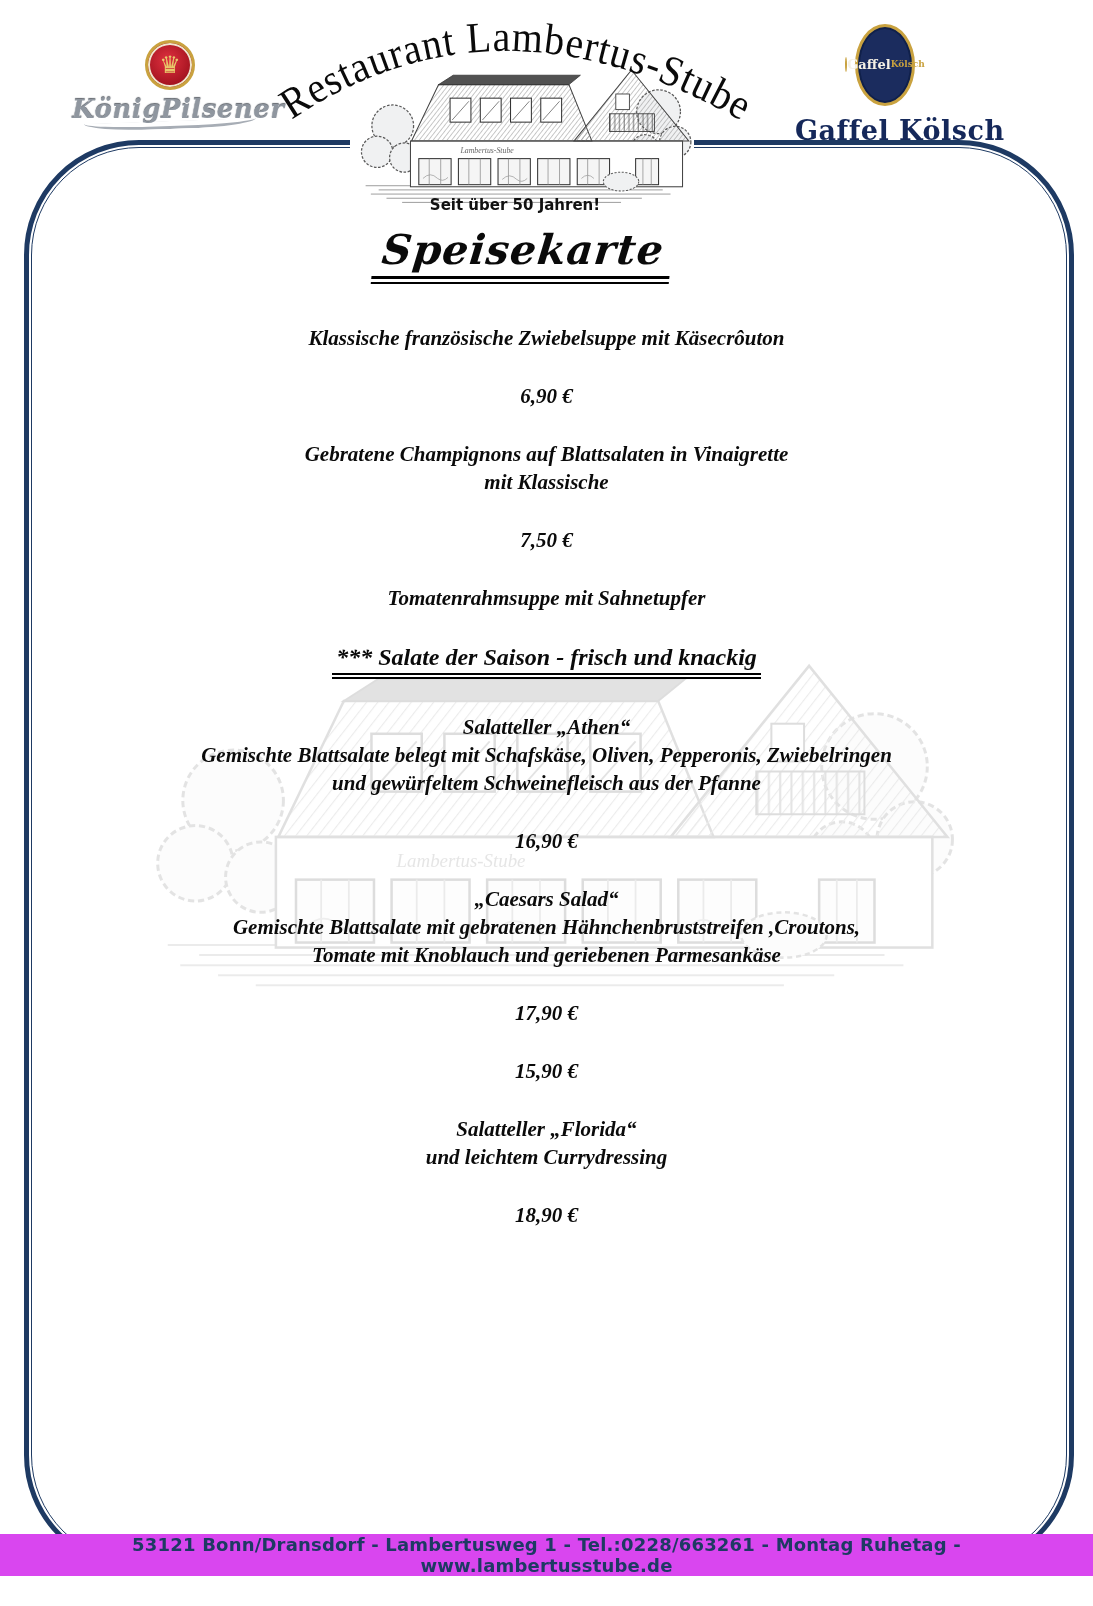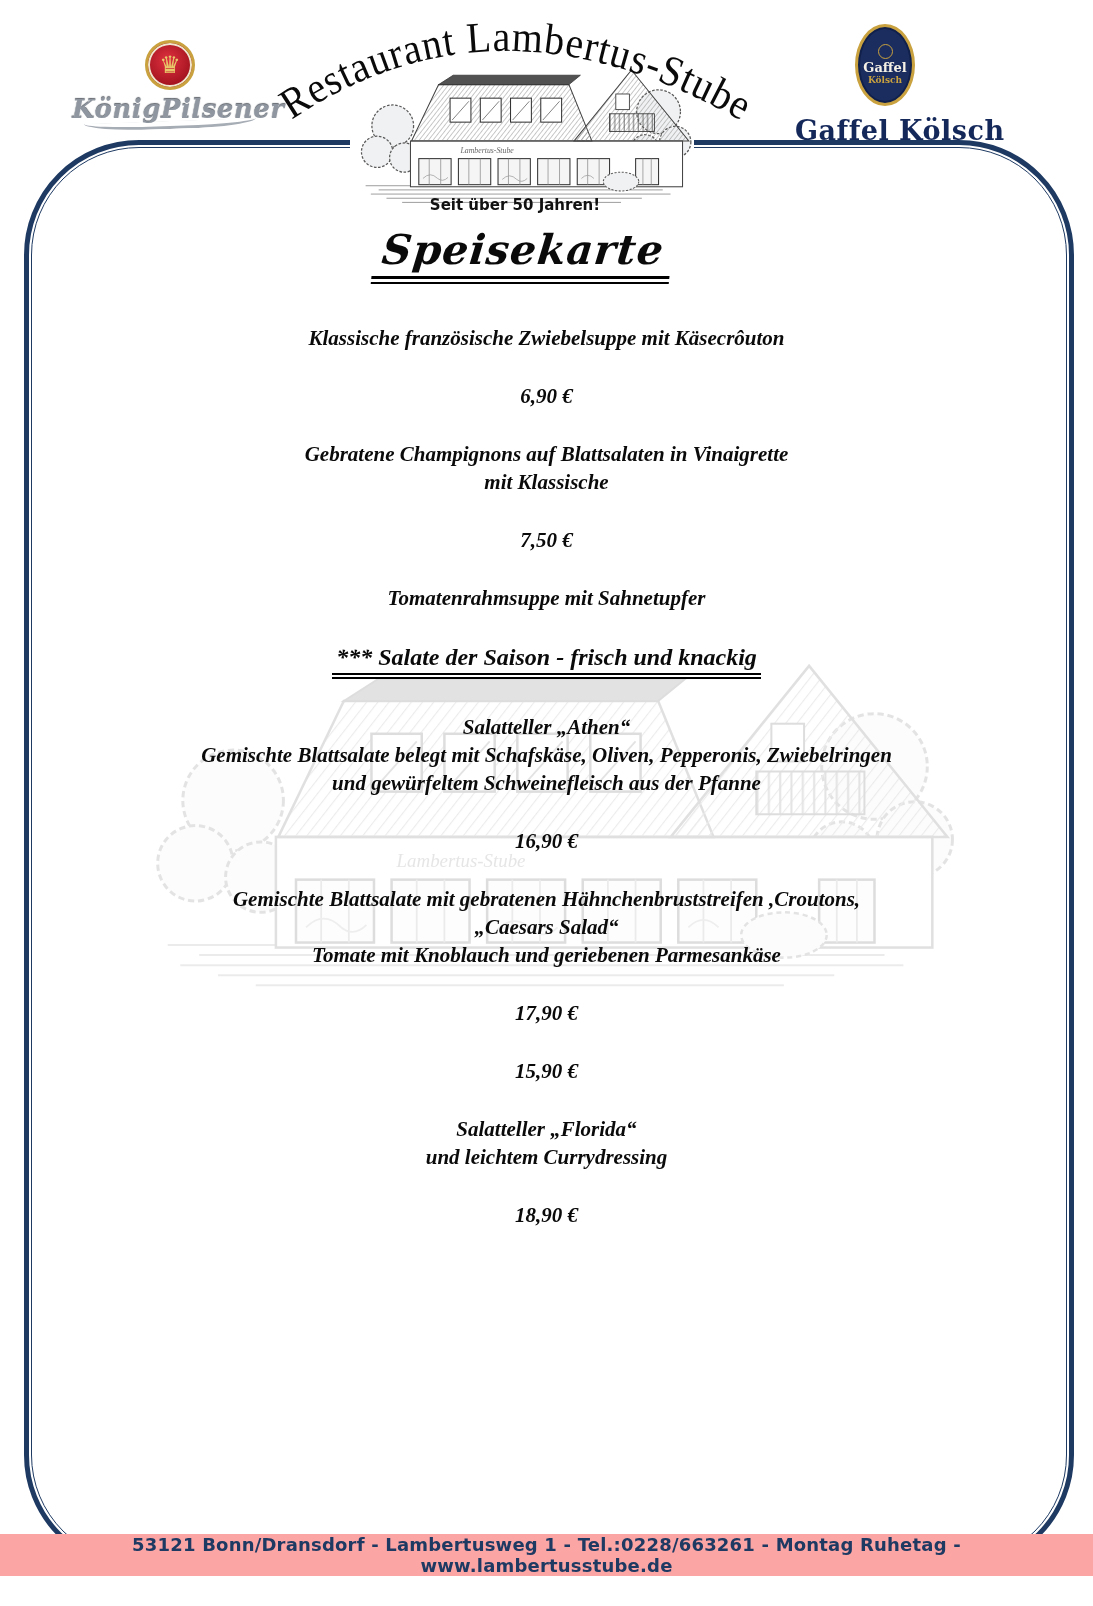--- a/index.html
+++ b/index.html
@@ -31,21 +31,21 @@
   .kp-script{margin-top:4px;font-family:"DejaVu Serif",serif;font-style:italic;font-weight:700;
     font-size:26px;color:#8f969f;letter-spacing:0.5px;
     text-shadow:0 1px 0 #ffffff,0 -1px 1px #62676e;white-space:nowrap;}
   .kp-swoosh{width:172px;height:5px;margin:-3px auto 0;border-bottom:3px solid #a7adb5;
     border-radius:0 0 90px 90px/0 0 10px 10px;transform:rotate(-2deg);}
 
   
   .gaffel{position:absolute;left:795px;top:24px;width:180px;text-align:center;z-index:5;}
   .gf-badge{width:54px;height:76px;border-radius:50%;margin:0 auto;background:#1b2c5e;
     border:3px solid #c9a23f;box-shadow:inset 0 0 0 2px #10204a;
-    display:flex;flex-direction:column;align-items:center;justify-content:center;}
+    display:flex;flex-direction:row;align-items:center;justify-content:center;}
   .gf-emblem{width:13px;height:13px;border-radius:50%;border:1.5px solid #c9a23f;margin-bottom:2px;}
   .gf-badge-name{color:#f5f1e6;font-family:"DejaVu Serif",serif;font-weight:700;font-size:13px;line-height:1.1;}
   .gf-badge-sub{color:#c9a23f;font-family:"DejaVu Serif",serif;font-weight:700;font-size:9px;line-height:1.1;}
   .gf-wordmark{margin-top:9px;font-family:"DejaVu Serif",serif;font-weight:700;font-size:27px;
     color:#15285a;letter-spacing:0.5px;white-space:nowrap;}
 
   
   .tagline{position:absolute;top:196px;left:0;width:1030px;text-align:center;z-index:5;
     font-family:"DejaVu Sans",sans-serif;font-weight:700;font-size:15px;color:#111;}
   .menu-title-wrap{position:absolute;top:226px;left:0;width:1046px;text-align:center;z-index:5;}
@@ -60,21 +60,21 @@
   .section-heading{line-height:30px;margin-bottom:30px;font-size:24px;}
   .heading-text{display:inline-block;position:relative;padding:0 4px 1px;border-bottom:2.5px solid #000;}
   .heading-text.u-double::after{content:'';position:absolute;left:0;right:0;bottom:-6px;border-bottom:2px solid #000;}
   .block{margin-bottom:30px;}
   .item-line{line-height:28px;}
   .item-price{line-height:28px;}
   .extra-gap{margin-top:38px;}
 
   
   .footer{position:absolute;top:1534px;left:0;width:100%;text-align:center;z-index:7;}
-  .footer span{display:inline-block;background:#fca5a5;padding:0 6px;
+  .footer span{display:inline-block;background:#d946ef;padding:0 6px;
     font-family:"DejaVu Sans",sans-serif;font-weight:700;font-size:18px;color:#1e3a63;letter-spacing:0.2px;}
 
   .hidden-defs{position:absolute;width:0;height:0;overflow:hidden;}
 </style>
 </head>
 <body>
 
 <svg class="hidden-defs" aria-hidden="true">
   <defs>
     <pattern id="hatchA" width="7" height="7" patternUnits="userSpaceOnUse" patternTransform="rotate(38)">
@@ -222,22 +222,22 @@
       </div>
       <div>
         <div class="section-heading"><span class="heading-text u-double">*** Salate der Saison - frisch und knackig</span></div>
         <div class="block extra-gap">
           <div class="item-line">Salatteller „Athen“</div>
           <div class="item-line">Gemischte Blattsalate belegt mit Schafskäse, Oliven, Pepperonis, Zwiebelringen</div>
           <div class="item-line">und gewürfeltem Schweinefleisch aus der Pfanne</div>
         </div>
         <div class="item-price block">16,90 €</div>
         <div class="block">
+          <div class="item-line">„Caesars Salad“</div>
           <div class="item-line">Gemischte Blattsalate mit gebratenen Hähnchenbruststreifen ,Croutons,</div>
-          <div class="item-line">„Caesars Salad“</div>
           <div class="item-line">Tomate mit Knoblauch und geriebenen Parmesankäse</div>
         </div>
         <div class="item-price block">17,90 €</div>
         <div class="item-price block">15,90 €</div>
         <div class="block">
           <div class="item-line">Salatteller „Florida“</div>
           <div class="item-line">und leichtem Currydressing</div>
         </div>
         <div class="item-price block">18,90 €</div>
       </div>

